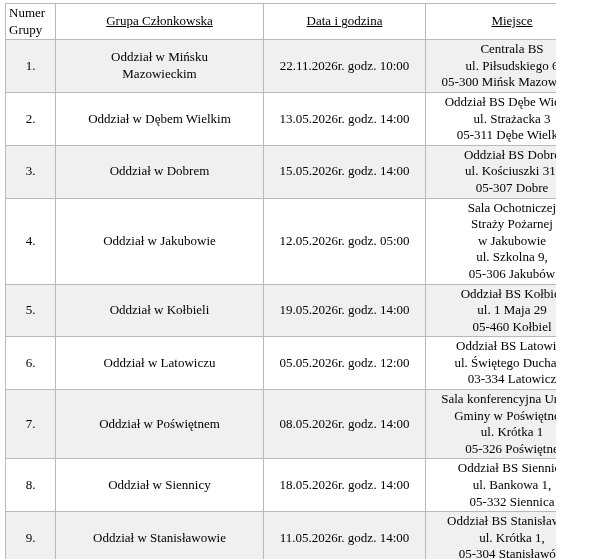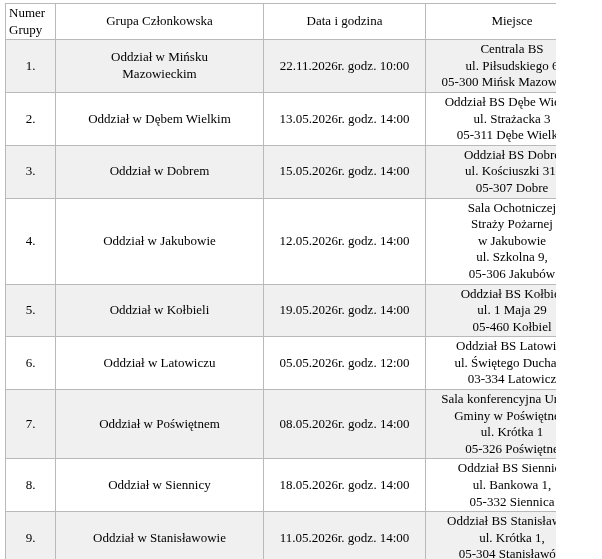--- a/index.html
+++ b/index.html
@@ -35,21 +35,21 @@
   }
   table.meeting-table {
     border: 1px solid #9a9a9a;
   }
   col.c-no    { width: 50px; }
   col.c-group { width: 208px; }
   col.c-date  { width: 162px; }
   col.c-place { width: 173px; }
 
   th.h-no { text-align: left; padding-left: 5px; }
-  th.h-group, th.h-date, th.h-place { text-align: center; }
+  th.h-group, th.h-date, th.h-place { text-align: center; text-decoration: underline; }
 
   td.cell-no    { text-align: center; }
   td.cell-group { text-align: center; padding-left: 7px; }
   td.cell-date  { text-align: center; }
   td.cell-place { text-align: center; }
 
   tbody tr:nth-child(odd) td { background: #f0f0f0; }
   tbody tr:nth-child(even) td { background: #ffffff; }
 </style>
 </head>
@@ -93,21 +93,21 @@
         <td class="cell-no">3.</td>
         <td class="cell-group">Oddział w Dobrem</td>
         <td class="cell-date">15.05.2026r. godz. 14:00</td>
         <td class="cell-place">Oddział BS Dobre
 ul. Kościuszki 31,
 05-307 Dobre</td>
       </tr>
       <tr>
         <td class="cell-no">4.</td>
         <td class="cell-group">Oddział w Jakubowie</td>
-        <td class="cell-date">12.05.2026r. godz. 14:00</td>
+        <td class="cell-date">12.05.2026r. godz. 05:00</td>
         <td class="cell-place">Sala Ochotniczej
 Straży Pożarnej
 w Jakubowie
 ul. Szkolna 9,
 05-306 Jakubów</td>
       </tr>
       <tr>
         <td class="cell-no">5.</td>
         <td class="cell-group">Oddział w Kołbieli</td>
         <td class="cell-date">19.05.2026r. godz. 14:00</td>

